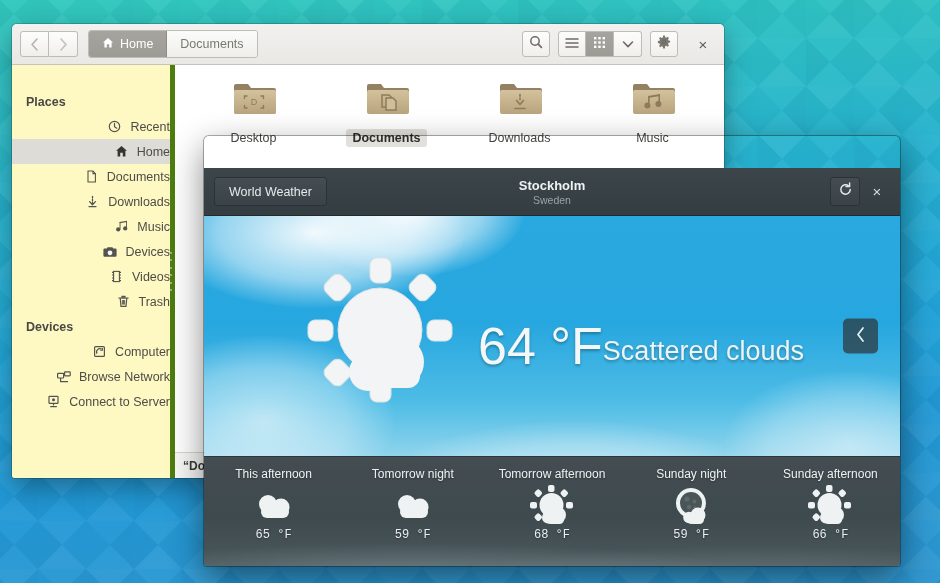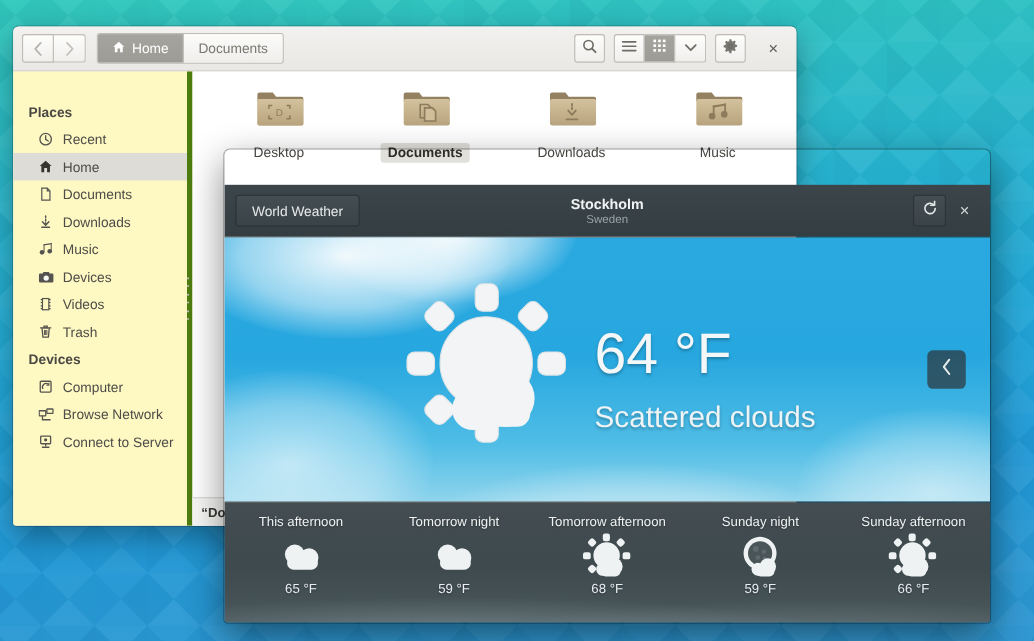--- a/index.html
+++ b/index.html
@@ -105,20 +105,21 @@
   }
   .sb-heading {
     padding: 6px 0 5px 14px;
     font-size: 12.5px; font-weight: bold; color: #4a4844;
   }
   .sb-item {
     height: 25px;
     display: flex; align-items: center; gap: 8px;
     padding-left: 22px;
     color: #4e4c48;
+    justify-content: flex-end;
   }
   .sb-item.active { background: #dedcd6; }
   .sb-item .sb-ico { width: 15px; display: flex; align-items: center; justify-content: center; color: #55534f; }
   .sb-grip {
     position: absolute; right: -3px; top: 50%; transform: translateY(-50%);
     width: 5px; height: 48px;
     display: flex; flex-direction: column; justify-content: space-between; align-items: center;
     padding: 4px 0;
   }
   .sb-grip i { width: 2px; height: 2px; background: #bdbab4; display: block; border-radius: 50%; }
@@ -206,21 +207,21 @@
     overflow: hidden;
   }
   .cloudwisp { position: absolute; border-radius: 50%; background: radial-gradient(ellipse at center, rgba(255,255,255,.92) 0%, rgba(255,255,255,.5) 45%, rgba(255,255,255,0) 72%); }
 
   .wx-main {
     position: absolute; inset: 0;
     display: flex; align-items: center; justify-content: center;
     gap: 18px;
     padding-bottom: 8px;
   }
-  .wx-readout { display: flex; flex-direction: column; margin-top: 27px; }
+  .wx-readout { display: flex; flex-direction: row; margin-top: 27px; }
   .wx-temp {
     font-size: 52px; color: #f4f7f8; font-weight: normal;
     text-shadow: 0 2px 3px rgba(0,0,0,.28);
     line-height: 1;
   }
   .wx-cond {
     font-size: 27px; color: #eef3f5; margin-top: 16px;
     text-shadow: 0 2px 3px rgba(0,0,0,.28);
   }
   .wx-prev {
@@ -247,21 +248,21 @@
     pointer-events:none;
   }
   .fc-cell {
     flex: 1;
     display: flex; flex-direction: column; align-items: center;
     padding-top: 10px;
     position: relative; z-index: 1;
   }
   .fc-label { font-size: 12px; font-weight: normal; color: #eef2f3; text-shadow: 0 1px 2px rgba(0,0,0,.35); }
   .fc-icon { height: 42px; display: flex; align-items: center; justify-content: center; margin-top: 3px; }
-  .fc-temp { font-size: 12px; color: #e9eef0; margin-top: 2px; text-shadow: 0 1px 2px rgba(0,0,0,.35); }
+  .fc-temp { font-size: 12px; color: #e9eef0; margin-top: 2px; text-shadow: 0 1px 2px rgba(0,0,0,.35); font-family: Liberation Mono, monospace; }
 </style>
 </head>
 <body>
 
 <div id="desktop">
   <div class="poly">
     <svg viewBox="0 0 960 600" preserveAspectRatio="none">
       <g id="tri">
           <polygon points="0,0 48,0 24,24" fill="rgba(255,255,255,0.035)"></polygon>
           <polygon points="48,0 48,48 24,24" fill="rgba(0,40,70,0.069)"></polygon>

